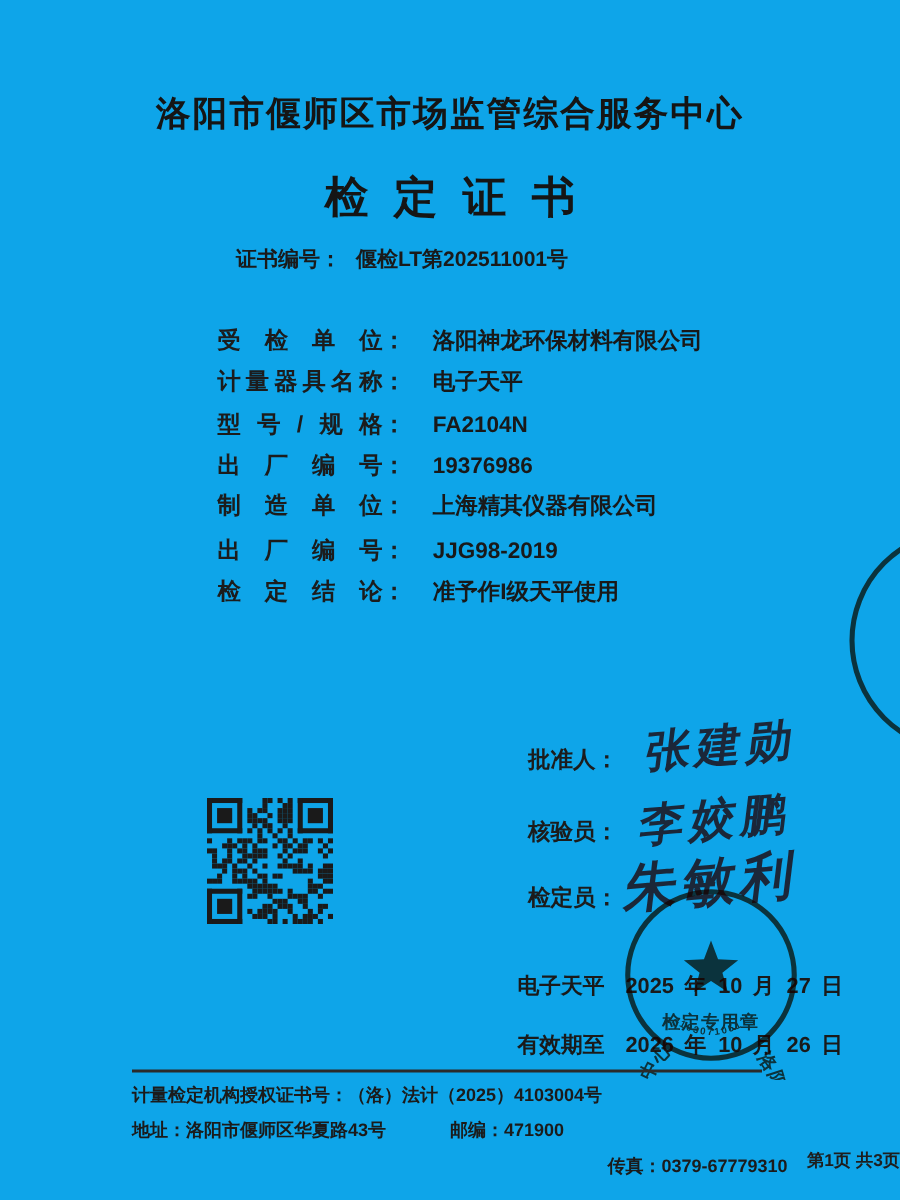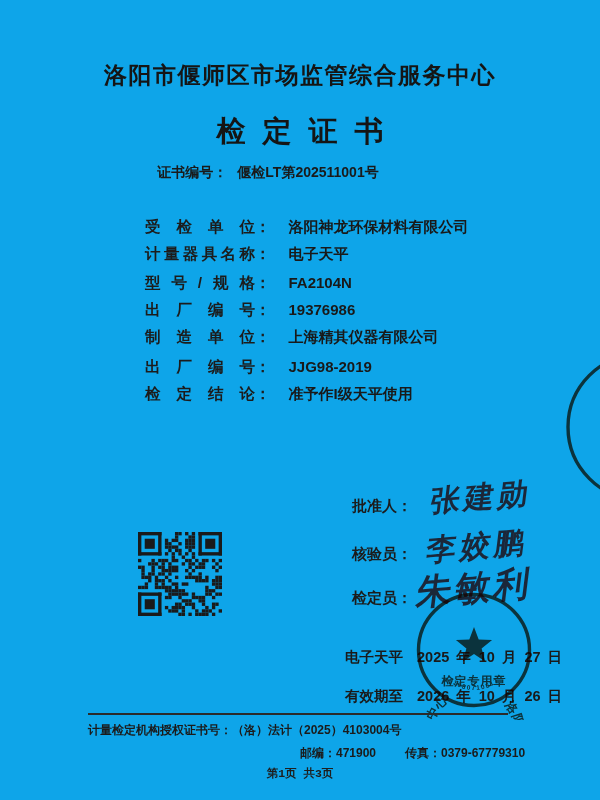--- a/index.html
+++ b/index.html
@@ -43,21 +43,21 @@
   }
   
   .date-row{white-space:nowrap;font-size:14.5px;font-weight:700;color:#1a1a1a;}
   .date-row .dl{margin-right:14px;}
   .date-row .yv{margin-right:7px;}
   .date-row .un{margin-right:8px;}
   .date-row .mv,.date-row .dv{margin-right:7px;}
   
   .divider{left:88px;top:713px;width:420px;height:2px;background:#2b2b2b;}
   .foot{font-size:12px;font-weight:700;color:#1b1b1b;white-space:nowrap;}
-  .page-info{left:0;top:766px;width:600px;text-align:center;font-size:11.5px;font-weight:700;font-family:Liberation Mono, monospace;}
+  .page-info{left:0;top:766px;width:600px;text-align:right;font-size:11.5px;font-weight:700;}
   
   .stamp{mix-blend-mode:multiply;opacity:.9;}
   
   .qr{left:138px;top:532px;width:84px;height:84px;}
 </style>
 </head>
 <body>
 
 <div class="page">
 
@@ -365,22 +365,25 @@
       </text>
     </svg>
   </div>
 
   <div class="abs divider"></div>
 
   <div class="abs foot" style="left:88px;top:722px">
     <span>计量检定机构授权证书号：</span><span>（洛）法计（2025）4103004号</span>
   </div>
 
+  <div class="abs foot" style="left:88px;top:745px">
+    <span>地址：</span><span>洛阳市偃师区华夏路43号</span>
+  </div>
   <div class="abs foot" style="left:300px;top:745px">
     <span>邮编：</span><span>471900</span>
   </div>
-  <div class="abs foot" style="left:405px;top:745px">
+  <div class="abs foot" style="left:405px;top:769px">
     <span>传真：</span><span>0379-67779310</span>
   </div>
 
   <div class="abs page-info">第1页  共3页</div>
 
 </div>
 
 </body></html>

